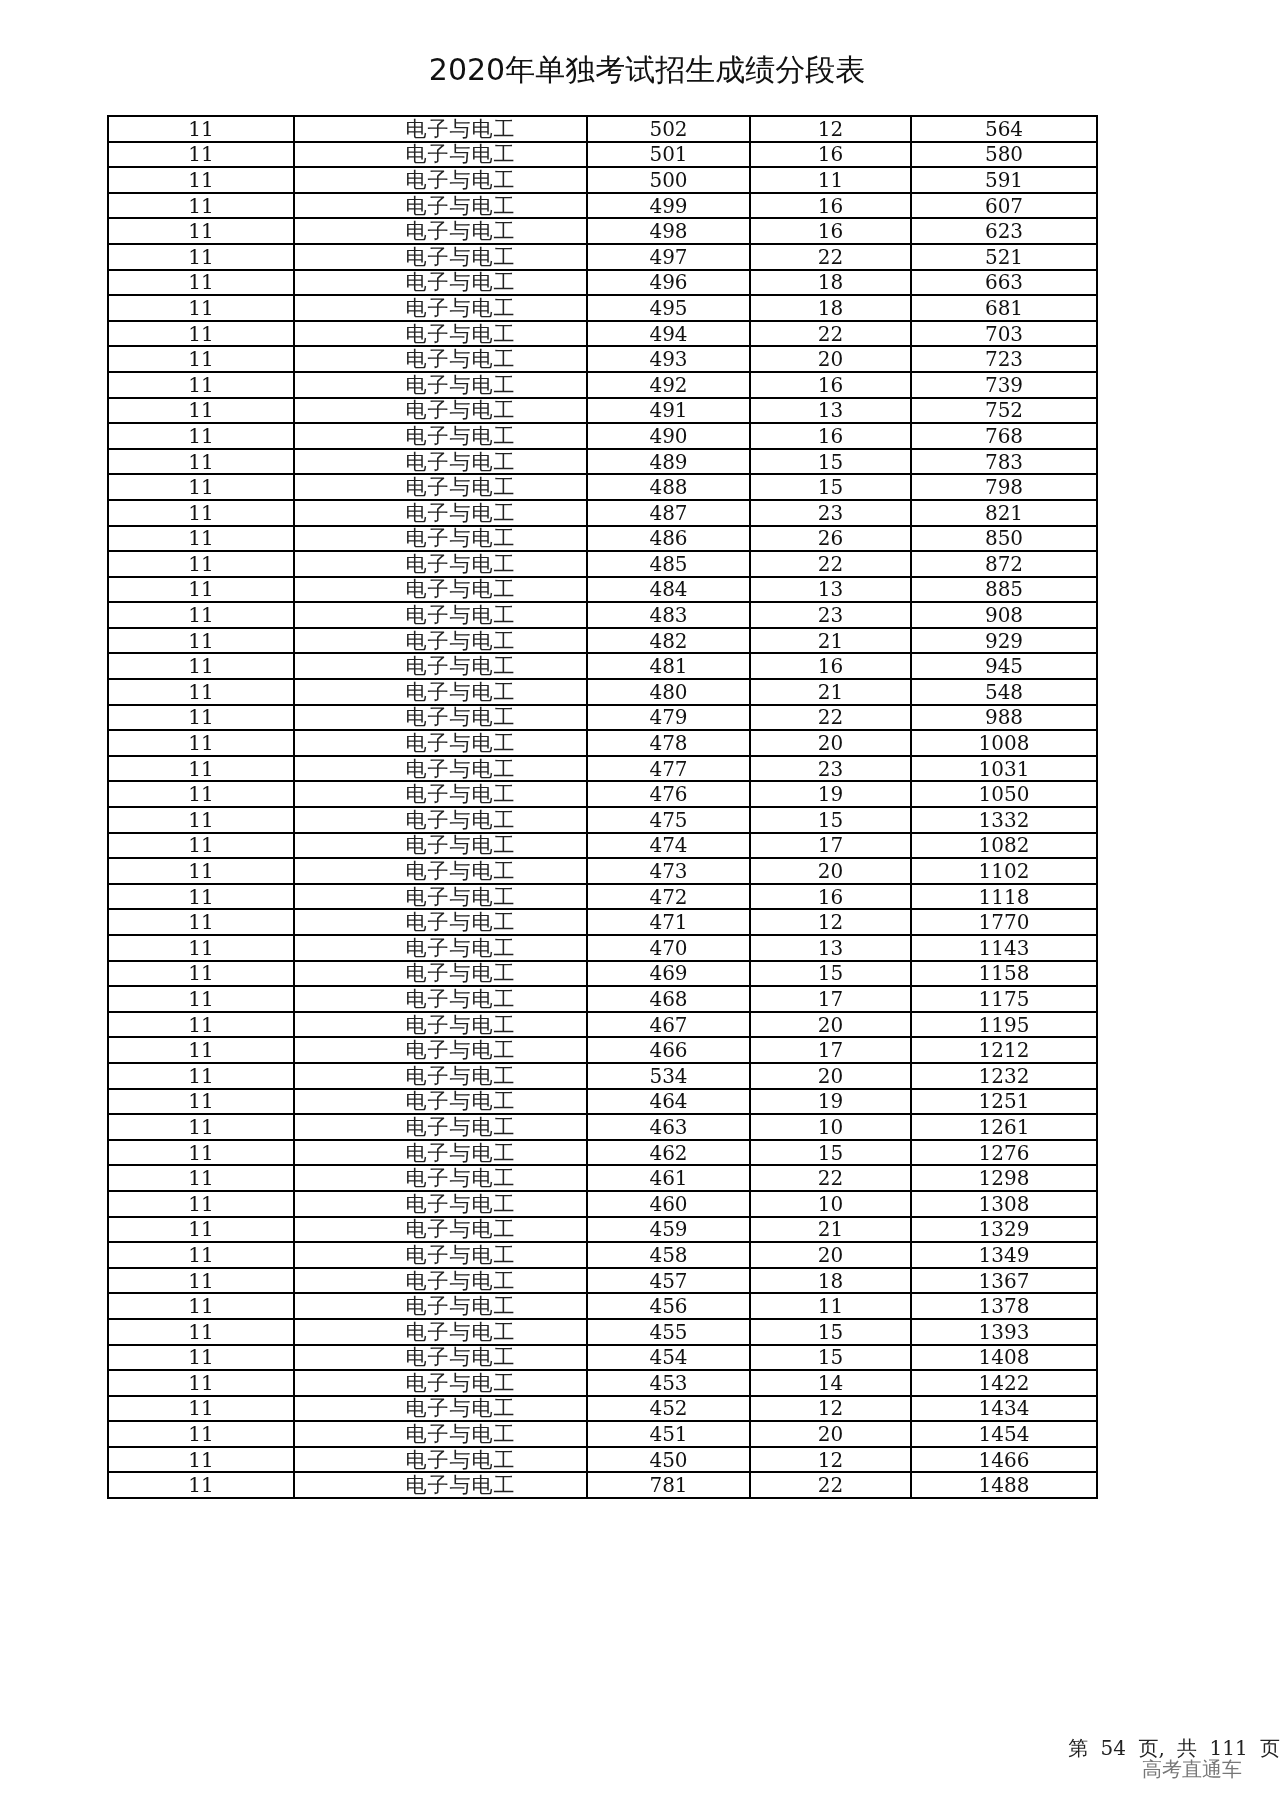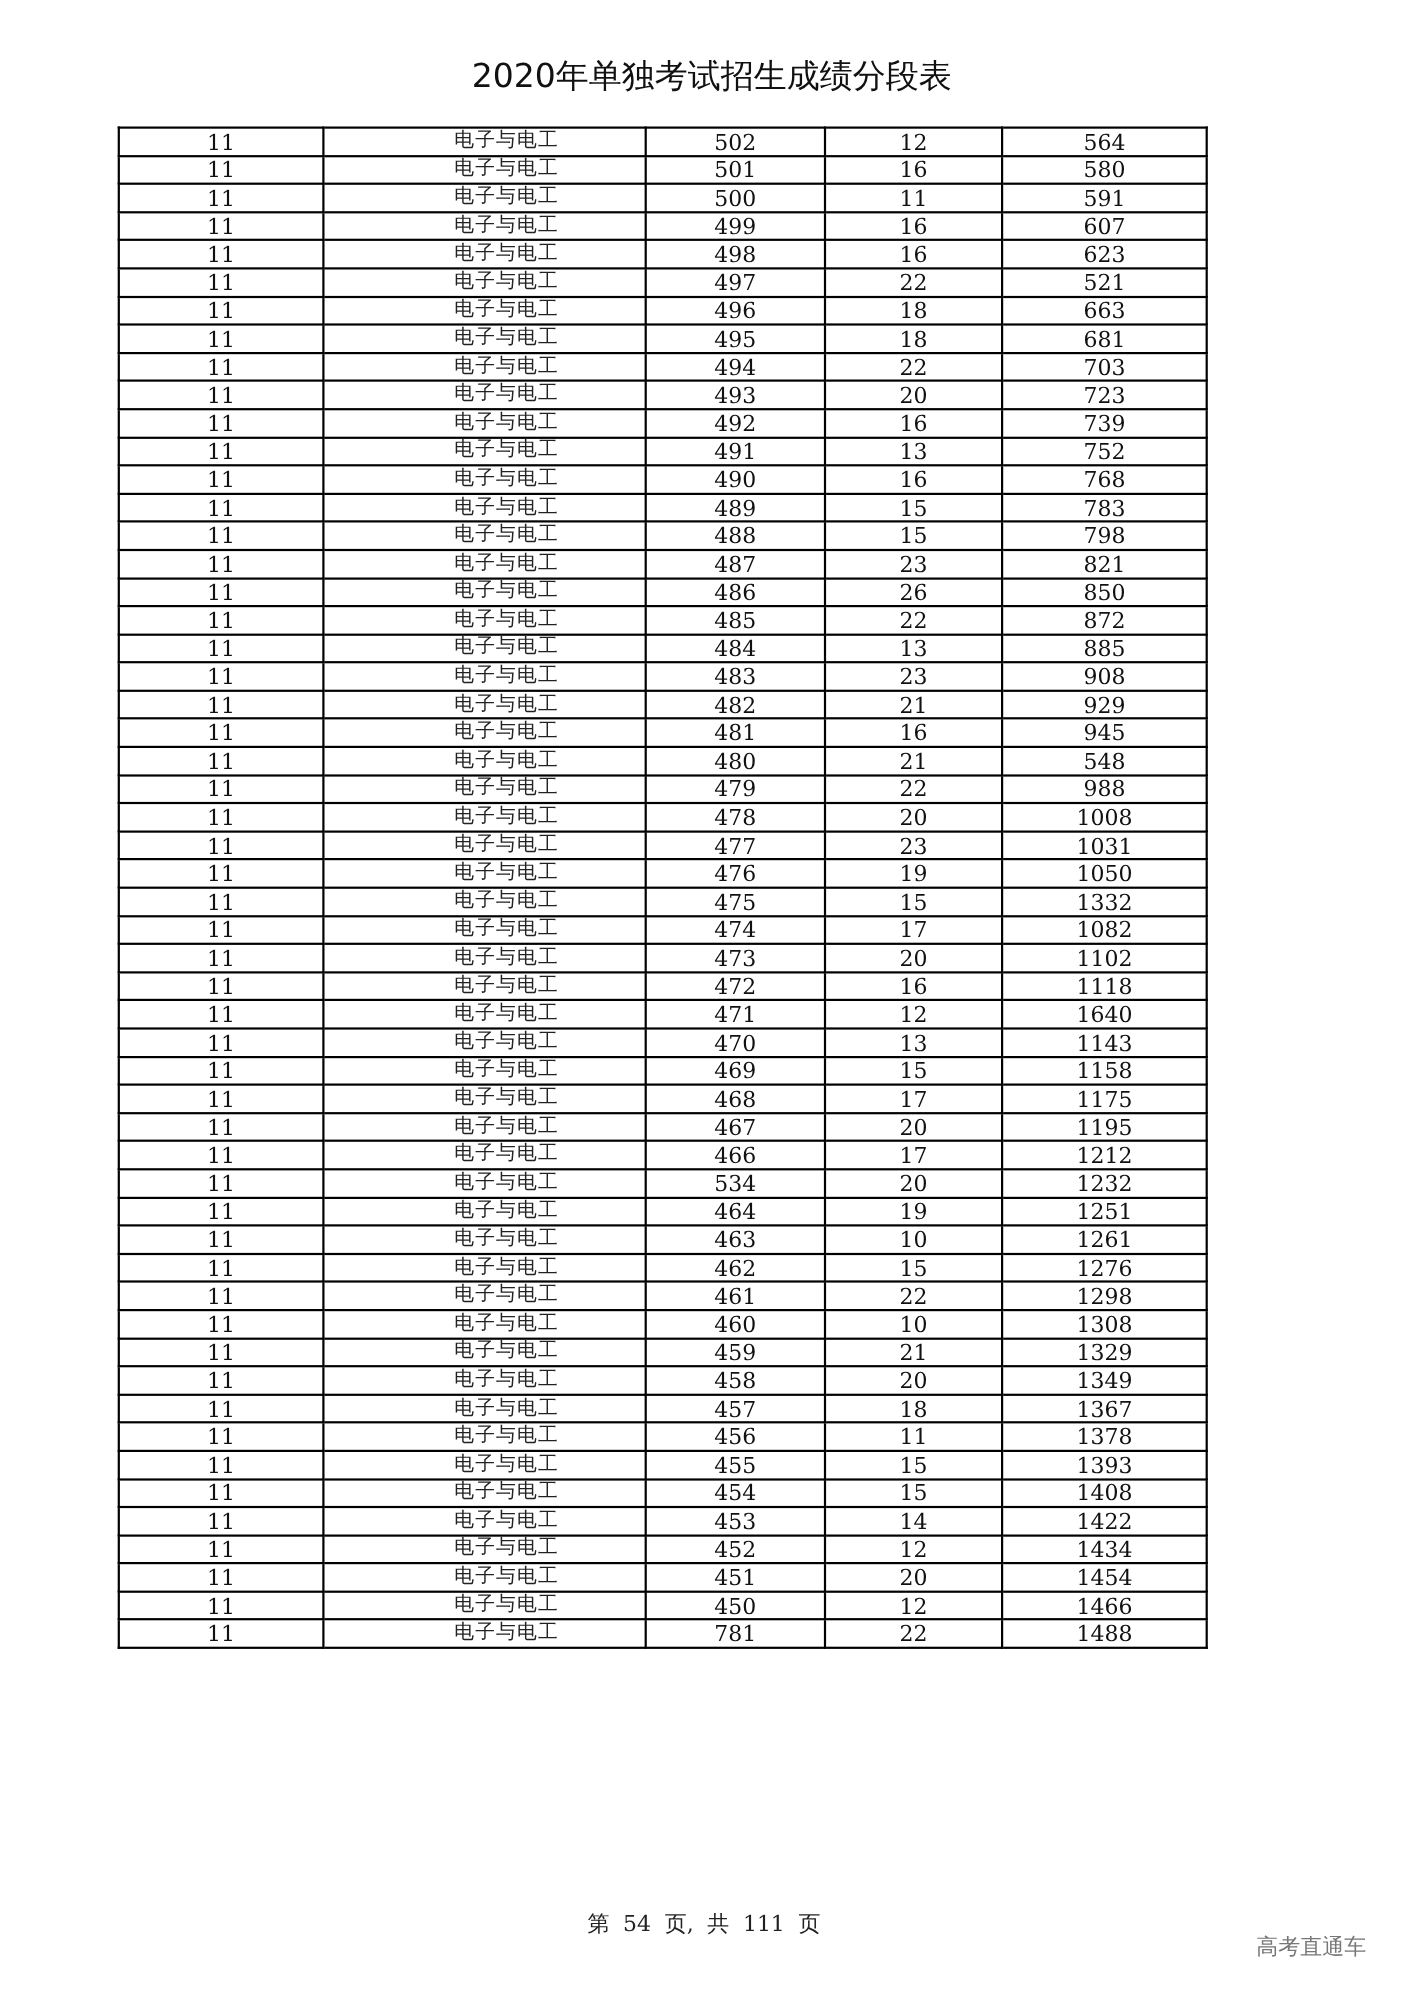--- a/index.html
+++ b/index.html
@@ -1,27 +1,27 @@
 <!DOCTYPE html>
 <html><head>
 <meta charset="utf-8">
 <style>
   html, body { margin: 0; padding: 0; background: #ffffff; }
   body { width: 1280px; height: 1810px; position: relative; overflow: hidden; font-family: "DejaVu Serif", "Liberation Serif", serif; color: #111; }
   .title { position: absolute; top: 50px; left: 0; width: 1294px; text-align: center; font-family: "DejaVu Sans", "Liberation Sans", sans-serif; font-size: 30px; line-height: 40px; color: #111; letter-spacing: 0px; }
   .table-wrap { position: absolute; left: 107px; top: 115px; width: 829px; }
   table { border-collapse: collapse; width: 989px; table-layout: fixed; border: 2.5px solid #000; }
   td { border: 2.5px solid #000; height: 23.6px; padding: 0; text-align: center; vertical-align: middle; font-size: 20px; line-height: 22px; overflow: hidden; white-space: nowrap; }
-  td.cn { font-family: Liberation Mono, monospace; font-size: 18px; letter-spacing: 1px; color: #222; padding-left: 40px; }
+  td.cn { font-family: Liberation Serif, serif; font-size: 21px; letter-spacing: 1px; color: #222; padding-left: 40px; }
   col.c1 { width: 186px; }
   col.c2 { width: 293px; }
   col.c3 { width: 163px; }
   col.c4 { width: 161px; }
   col.c5 { width: 186px; }
-  .footer { position: absolute; top: 1734px; left: 0; width: 1280px; text-align: center; font-size: 20px; line-height: 28px; color: #222; word-spacing: 6px; }
+  .footer { position: absolute; top: 1734px; left: 0; width: 1280px; text-align: right; font-size: 20px; line-height: 28px; color: #222; word-spacing: 6px; }
   .watermark { position: absolute; top: 1756px; left: 1142px; font-family: "DejaVu Sans", "Liberation Sans", sans-serif; font-size: 20px; line-height: 26px; color: #777; text-align: center; }
 </style>
 </head>
 <body>
 
 <div class="title">2020年单独考试招生成绩分段表</div>
 
 <div class="table-wrap">
   <table>
     <colgroup>
@@ -247,21 +247,21 @@
           <td class="cn">电子与电工</td>
           <td>472</td>
           <td>16</td>
           <td>1118</td>
         </tr>
         <tr>
           <td>11</td>
           <td class="cn">电子与电工</td>
           <td>471</td>
           <td>12</td>
-          <td>1640</td>
+          <td>1770</td>
         </tr>
         <tr>
           <td>11</td>
           <td class="cn">电子与电工</td>
           <td>470</td>
           <td>13</td>
           <td>1143</td>
         </tr>
         <tr>
           <td>11</td>

